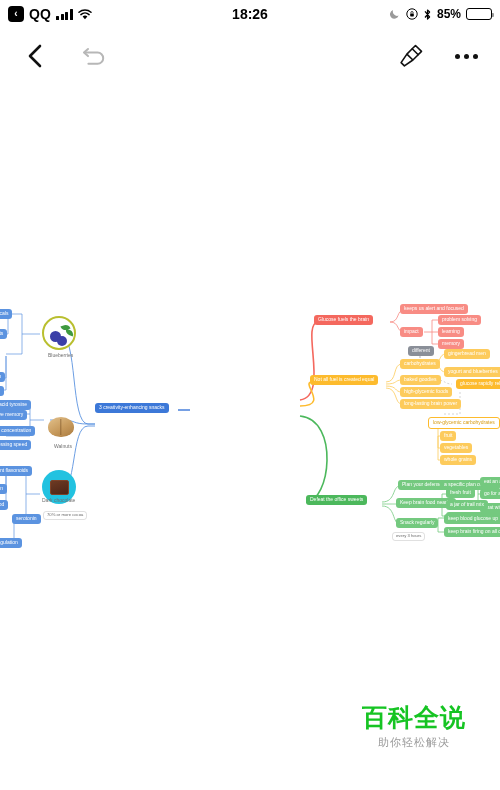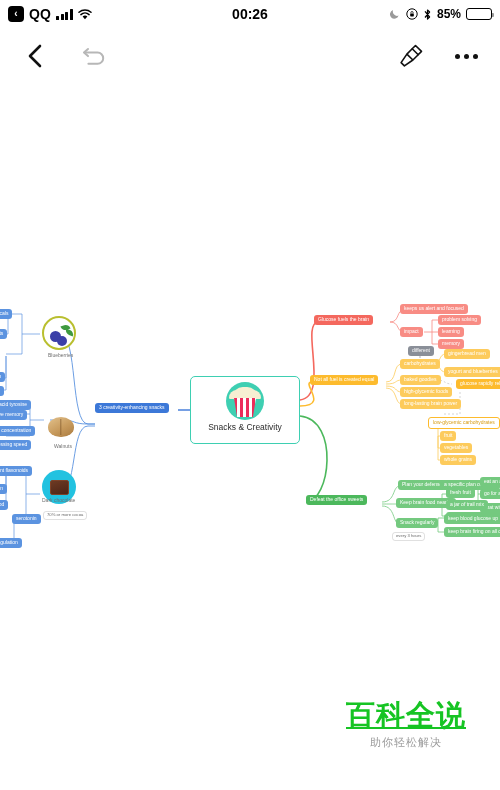--- a/index.html
+++ b/index.html
@@ -180,22 +180,22 @@
   .icon-caption {
     position: absolute; font-size: 5px; color: #707070; white-space: nowrap;
   }
 
   
   .watermark {
     position: absolute; right: 34px; bottom: 40px;
     text-align: center;
   }
   .wm-main {
-    font-size: 29px; font-weight: bold; color: #16c423;
-    letter-spacing: 1px; line-height: 1.15; text-decoration: underline;
+    font-size: 25px; font-weight: bold; color: #16c423;
+    letter-spacing: 1px; line-height: 1.15;
   }
   .wm-sub {
     font-size: 11px; color: #9a9a9a; letter-spacing: 1px; margin-top: 3px;
   }
 </style>
 </head>
 <body>
 
 <div class="statusbar">
   <div class="sb-left">
@@ -208,21 +208,21 @@
         <i></i>
       </span>
     <span class="sb-icon">
       <svg width="14" height="11" viewBox="0 0 14 11">
           <path d="M7 10.2 4.6 7.4a3.7 3.7 0 0 1 4.8 0Z" fill="#000"></path>
           <path d="M2.9 5.6a6.3 6.3 0 0 1 8.2 0" stroke="#000" stroke-width="1.5" fill="none" stroke-linecap="round"></path>
           <path d="M1 3.3a9.2 9.2 0 0 1 12 0" stroke="#000" stroke-width="1.5" fill="none" stroke-linecap="round"></path>
         </svg>
     </span>
   </div>
-  <div class="sb-center">00:26</div>
+  <div class="sb-center">18:26</div>
   <div class="sb-right">
     <span class="sb-icon">
       <svg width="12" height="12" viewBox="0 0 12 12">
           <path d="M9.6 7.6A4.3 4.3 0 0 1 4.1 2.1 4.4 4.4 0 1 0 9.6 7.6Z" fill="#9a9a9a"></path>
         </svg>
     </span>
     <span class="sb-icon">
       <svg width="12" height="12" viewBox="0 0 12 12">
           <circle cx="6" cy="6" r="5.2" stroke="#000" stroke-width="1" fill="none"></circle>
           <rect x="4.2" y="5.4" width="3.6" height="3" rx=".6" fill="#000"></rect>
@@ -310,27 +310,20 @@
       <path d="M382 418 C396 418 392 402 400 402" stroke="#74c97f" stroke-width=".8" fill="none"></path>
       <path d="M382 420 C396 420 392 420 400 420" stroke="#74c97f" stroke-width=".8" fill="none"></path>
       <path d="M382 422 C396 422 392 440 400 440" stroke="#74c97f" stroke-width=".8" fill="none"></path>
       <path d="M432 402 L440 402" stroke="#74c97f" stroke-width=".8" fill="none"></path>
       <path d="M490 406 L490 398 M490 398 L500 398" stroke="#74c97f" stroke-width=".8" fill="none"></path>
       <path d="M478 406 L478 398 L478 424 M478 398 L500 398 M478 410 L500 410 M478 424 L500 424" stroke="#74c97f" stroke-width=".8" fill="none"></path>
       <path d="M434 420 L442 420 M442 410 L442 432 M442 410 L448 410 M442 420 L448 420 M442 432 L448 432" stroke="#74c97f" stroke-width=".8" fill="none"></path>
       <path d="M430 440 L438 440 M438 434 L438 448 M438 434 L446 434 M438 448 L446 448" stroke="#74c97f" stroke-width=".8" fill="none"></path>
     </svg>
 
-    <div class="node node-root">
-      <div class="popcorn-circle">
-        <div class="popcorn-top"></div>
-        <div class="popcorn-box"></div>
-      </div>
-      <div class="root-label">Snacks &amp; Creativity</div>
-    </div>
 
     <div class="node node-txt c-blue" style="left:95px; top:319px;">
       <span>3 creativity-enhancing snacks</span>
     </div>
 
     <div class="emoji-badge badge-blueberry">
       <span class="bb-berry" style="left:6px; top:13px;"></span>
       <span class="bb-berry" style="left:13px; top:18px; width:10px;height:10px;"></span>
       <span class="bb-leaf" style="left:17px; top:7px; transform:rotate(-18deg);"></span>
       <span class="bb-leaf" style="left:21px; top:12px; transform:rotate(22deg);"></span>

